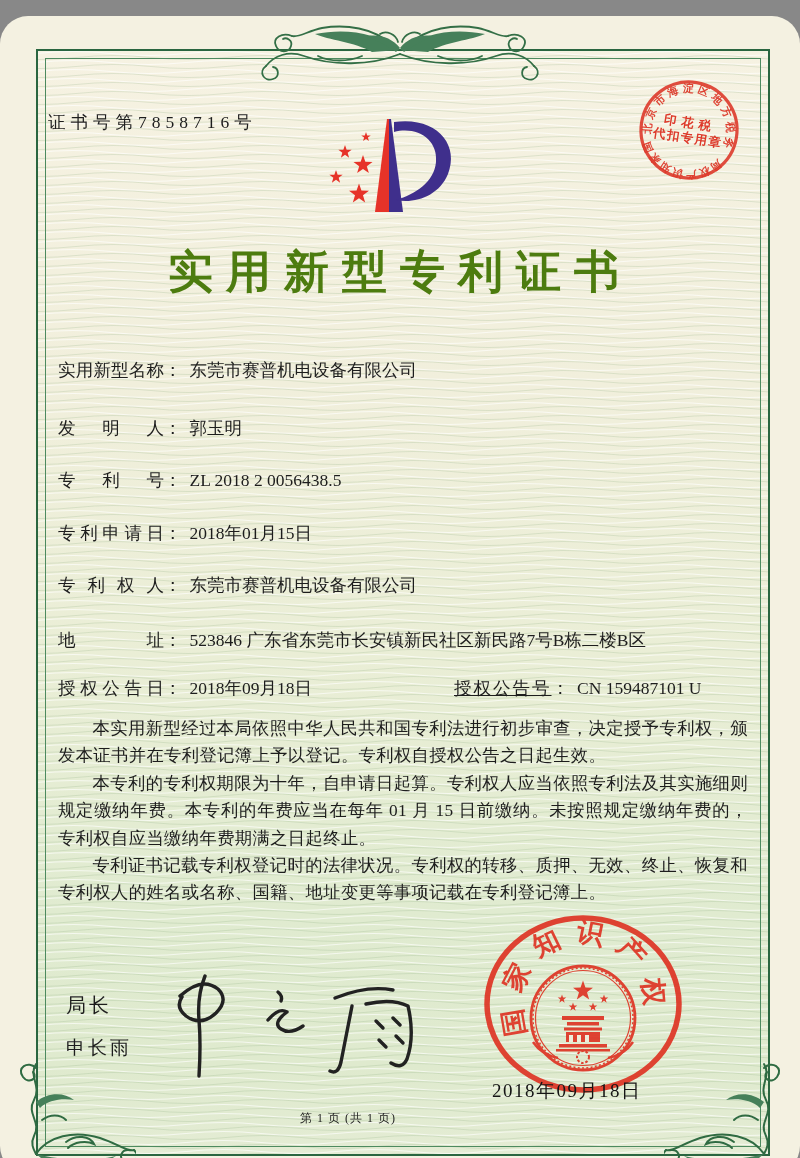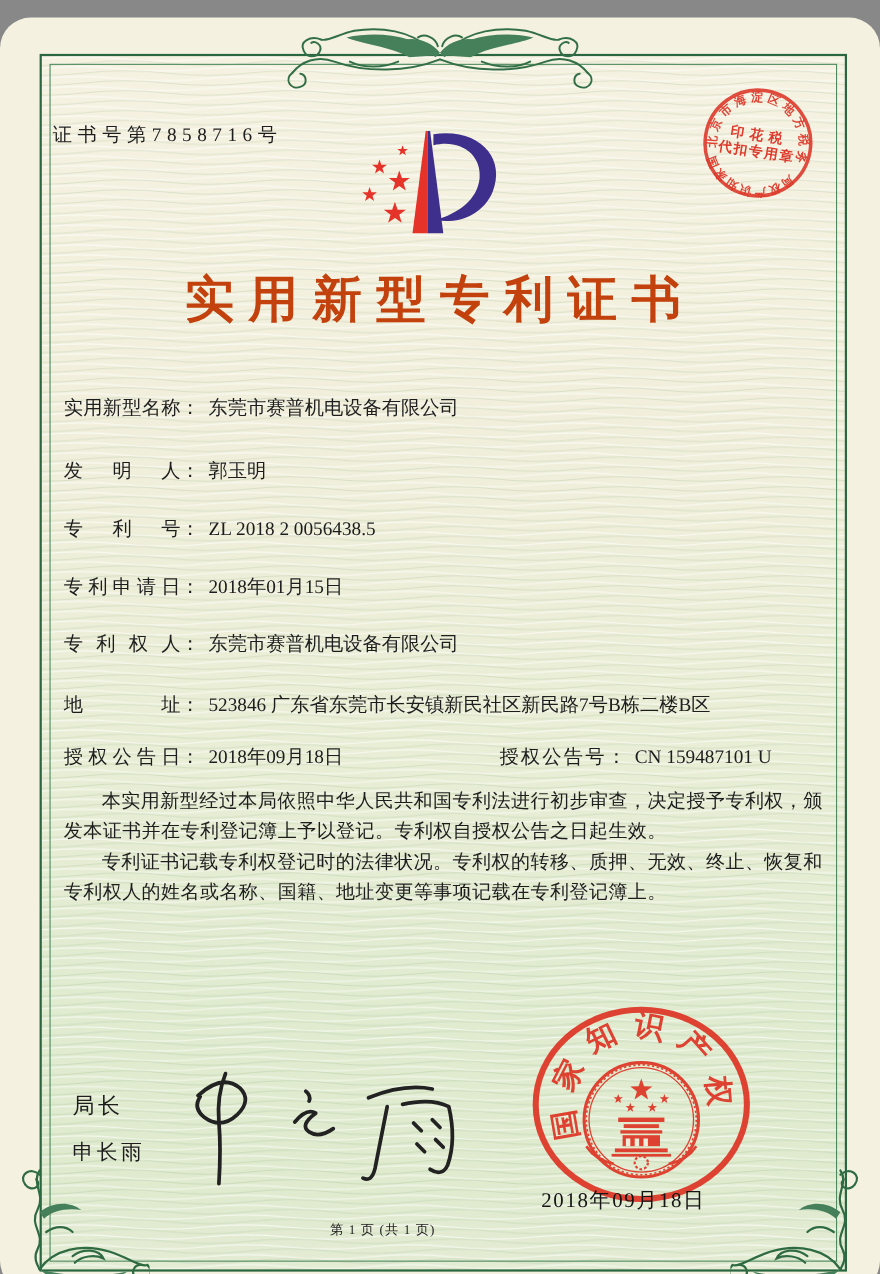--- a/index.html
+++ b/index.html
@@ -18,30 +18,30 @@
     border:2.5px solid #2a6640;z-index:2;pointer-events:none;}
   .frame-inner{position:absolute;left:45px;top:42px;right:39px;bottom:27px;
     border:1.2px solid #4d8a5f;z-index:2;pointer-events:none;}
   .orn{position:absolute;z-index:3;}
   .content{position:absolute;inset:0;z-index:4;}
 
   .cert-no{position:absolute;left:48px;top:94px;font-size:17.5px;letter-spacing:5px;}
   .tax-stamp{position:absolute;left:622px;top:50px;}
   .logo{position:absolute;left:318px;top:100px;}
   .title{position:absolute;left:0;right:0;top:226px;text-align:center;
-    font-size:45px;font-weight:700;letter-spacing:13px;color:#c2410c;}
+    font-size:45px;font-weight:700;letter-spacing:13px;color:#4d7c0f;}
 
   .frow{position:absolute;left:58px;display:flex;align-items:flex-start;
     font-size:17.5px;line-height:26px;}
   .flabel{display:inline-block;width:106px;text-align:justify;text-align-last:justify;}
   .fcolon{display:inline-block;margin-right:8px;}
   .fvalue{display:inline-block;}
   .addr-val{width:586px;}
   .grant2{position:absolute;left:396px;top:0;display:flex;}
-  .grant2 .glabel{letter-spacing:2px;}
+  .grant2 .glabel{letter-spacing:2px;text-decoration:underline;}
 
   .paras{position:absolute;left:58px;top:699px;width:690px;font-size:17.3px;
     line-height:27.4px;text-align:justify;letter-spacing:0.4px;}
   .paras p{margin:0;text-indent:2em;}
 
   .signer-title{position:absolute;left:66px;top:976px;font-size:20px;letter-spacing:3px;}
   .signer-name{position:absolute;left:66px;top:1019px;font-size:19px;letter-spacing:3px;}
   .signature{position:absolute;left:150px;top:948px;}
   .seal{position:absolute;left:473px;top:878px;}
   .seal-date{position:absolute;left:492px;top:1062px;font-size:19px;letter-spacing:1.5px;color:#151515;}
@@ -177,20 +177,21 @@
       <span class="fvalue">2018年09月18日</span>
       <span class="grant2">
         <span class="glabel">授权公告号</span>
           <span class="fcolon">：</span>
         <span>CN 159487101 U</span>
       </span>
     </div>
 
     <div class="paras">
       <p>本实用新型经过本局依照中华人民共和国专利法进行初步审查，决定授予专利权，颁发本证书并在专利登记簿上予以登记。专利权自授权公告之日起生效。</p>
+      <p>本专利的专利权期限为十年，自申请日起算。专利权人应当依照专利法及其实施细则规定缴纳年费。本专利的年费应当在每年 01 月 15 日前缴纳。未按照规定缴纳年费的，专利权自应当缴纳年费期满之日起终止。</p>
       <p>专利证书记载专利权登记时的法律状况。专利权的转移、质押、无效、终止、恢复和专利权人的姓名或名称、国籍、地址变更等事项记载在专利登记簿上。</p>
     </div>
 
     <div class="signer-title">局长</div>
     <div class="signer-name">申长雨</div>
 
     <svg class="signature" width="300" height="120" viewBox="0 0 300 120">
       <g stroke="#222" stroke-width="3.4" fill="none" stroke-linecap="round" stroke-linejoin="round">
         <path d="M55,12 q-8,20 -6,44 q2,24 0,56"></path>
         <path d="M30,32 q22,-20 38,-7 q11,11 -2,24 q-15,14 -30,3 q-11,-9 -4,-19"></path>

